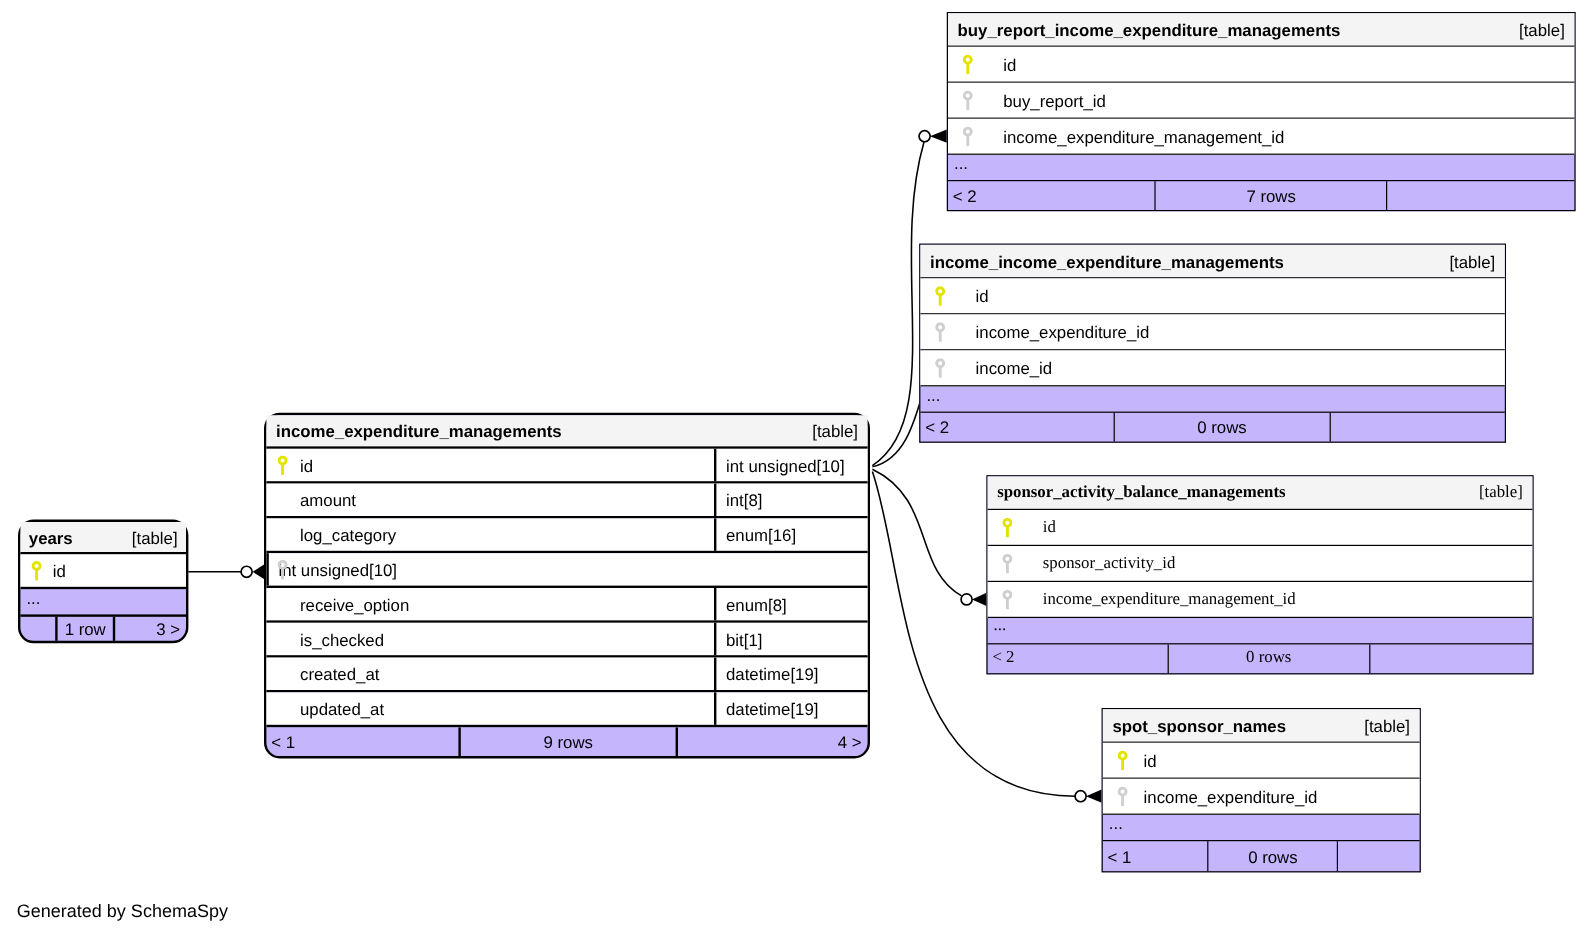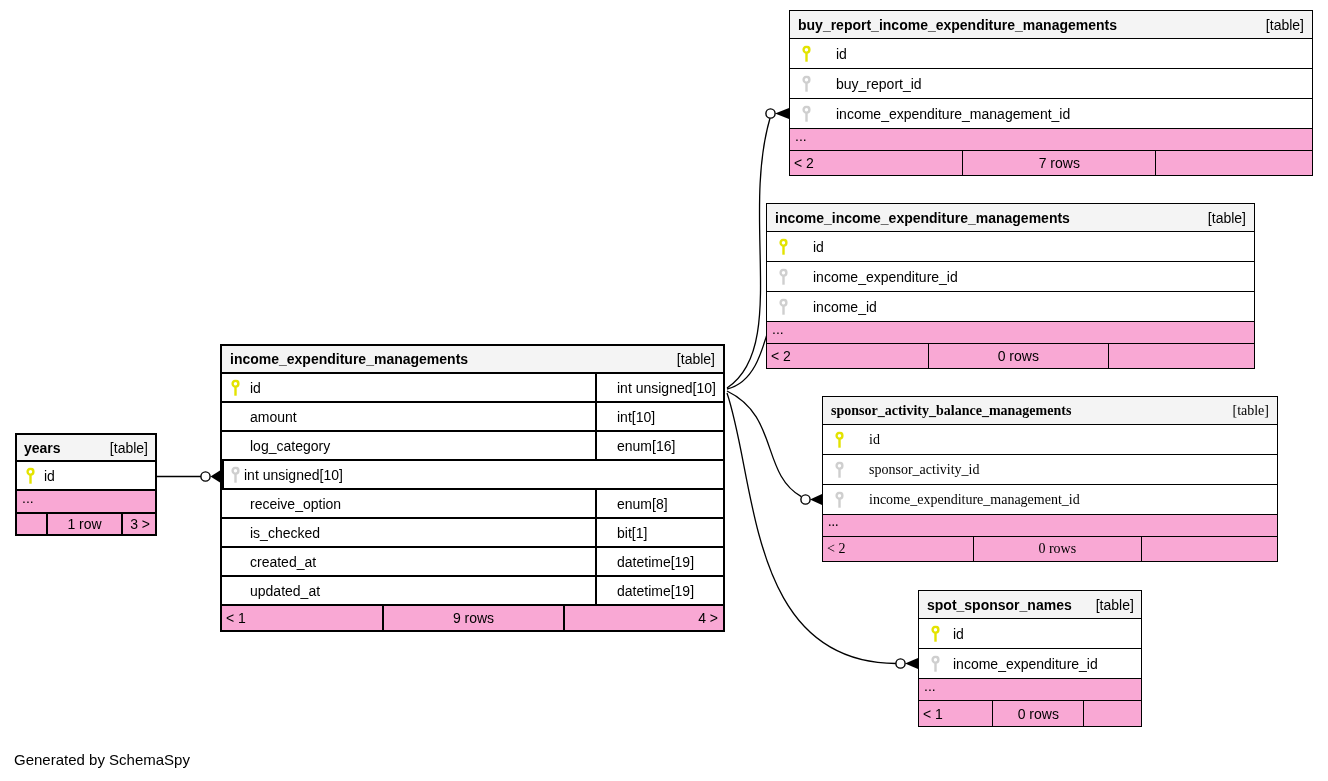--- a/index.html
+++ b/index.html
@@ -2,24 +2,24 @@
 <html><head>
 <meta charset="utf-8">
 <style>
   html,body{margin:0;padding:0;background:#ffffff;}
   #canvas{
     position:relative;width:1328px;height:781px;background:#ffffff;overflow:hidden;
     font-family:"Liberation Sans", sans-serif;color:#000;
   }
   svg.wires{position:absolute;left:0;top:0;z-index:1;}
   .table{
-    position:absolute;z-index:2;background:#f9a8d4;border:1px solid #000;box-sizing:border-box;
+    position:absolute;z-index:2;background:#c4b5fd;border:1px solid #000;box-sizing:border-box;
     font-size:14px;line-height:1;
   }
-  .table.thick{border-width:2px;}
+  .table.thick{border-width:2px;border-radius:13px;}
   .thead{
     background:#f4f4f4;border-bottom:1px solid #000;box-sizing:border-box;
     display:flex;justify-content:space-between;align-items:center;padding:0 8px;height:28px;
   }
   .thick .thead{border-bottom-width:2px;}
   .tname{font-weight:bold;}
   .ttag{font-weight:normal;margin-left:24px;}
   .trow{
     position:relative;border-bottom:1px solid #000;box-sizing:border-box;height:30px;
     display:flex;align-items:center;background:#fff;
@@ -29,21 +29,21 @@
   .pk{color:#e3e300;}
   .fk{color:#cfcfcf;}
   .cname{display:block;}
   .t-buy .cname,.t-inc .cname,.t-spa .cname{margin-left:46px;}
   .t-spot .cname{margin-left:34px;}
   .t-main .cname{margin-left:28px;flex:1;}
   .t-years .cname{margin-left:27px;}
   .t-main .key,.t-years .key{left:9px;}
   .ctype{
     width:128px;align-self:stretch;display:flex;align-items:center;
-    border-left:2px solid #000;padding-left:20px;box-sizing:border-box;
+    border-left:2px solid #000;padding-left:8px;box-sizing:border-box;
   }
   .tdots{
     border-bottom:1px solid #000;box-sizing:border-box;height:22px;
     padding-left:5px;display:flex;align-items:flex-start;line-height:14px;
   }
   .thick .tdots{border-bottom-width:2px;}
   .t-years .tdots{height:23px;}
   .tfoot{display:flex;box-sizing:border-box;height:24px;}
   .fcell{display:flex;align-items:center;box-sizing:border-box;overflow:hidden;}
   .f-left{padding-left:4px;}
@@ -52,21 +52,21 @@
   .f-center,.f-right{border-left:1px solid #000;}
   .thick .f-center,.thick .f-right{border-left-width:2px;}
   .t-buy .f-left,.t-inc .f-left,.t-spa .f-left{width:33%;}
   .t-buy .f-center,.t-inc .f-center,.t-spa .f-center{width:37%;}
   .t-buy .f-right,.t-inc .f-right,.t-spa .f-right{flex:1;}
   .t-spot .f-left{width:33%;}  .t-spot .f-center{width:41%;}  .t-spot .f-right{flex:1;}
   .t-spot .tfoot{height:25px;}
   .t-main .f-left{width:32%;} .t-main .f-center{width:36%;} .t-main .f-right{flex:1;}
   .t-main .tfoot{height:24px;}
   .t-years .thead{height:27px;padding:0 7px;}
-  .t-years .f-left{width:29px;} .t-years .f-center{width:75px;} .t-years .f-right{flex:1;}
+  .t-years .f-left{width:29px;} .t-years .f-center{width:48px;} .t-years .f-right{flex:1;}
   .t-years .tfoot{height:20px;}
   .generated-note{
     position:absolute;left:14px;top:751px;z-index:2;font-size:15px;
   }
 </style>
 </head>
 <body>
 
 <div id="canvas">
 
@@ -188,21 +188,21 @@
       <span class="cname">income_expenditure_management_id</span>
     </div>
     <div class="tdots">...</div>
     <div class="tfoot">
       <span class="fcell f-left">&lt; 2</span>
       <span class="fcell f-center">0 rows</span>
       <span class="fcell f-right"></span>
     </div>
   </div>
 
-  <div class="table t-spot" style="left:918px;top:590px;width:224px;">
+  <div class="table t-spot" style="left:918px;top:590px;width:266px;">
     <div class="thead">
       <span class="tname">spot_sponsor_names</span>
       <span class="ttag">[table]</span>
     </div>
     <div class="trow">
       <span class="key pk"><svg width="9" height="17" viewBox="0 0 9 17">
             <circle cx="4.5" cy="4.2" r="2.9" fill="none" stroke="currentColor" stroke-width="2.4"></circle>
             <rect x="3.3" y="7.2" width="2.4" height="9" fill="currentColor"></rect>
           </svg></span>
       <span class="cname">id</span>
@@ -230,21 +230,21 @@
     <div class="trow">
       <span class="key pk"><svg width="9" height="17" viewBox="0 0 9 17">
             <circle cx="4.5" cy="4.2" r="2.9" fill="none" stroke="currentColor" stroke-width="2.4"></circle>
             <rect x="3.3" y="7.2" width="2.4" height="9" fill="currentColor"></rect>
           </svg></span>
       <span class="cname">id</span>
       <span class="ctype">int unsigned[10]</span>
     </div>
     <div class="trow">
       <span class="cname">amount</span>
-      <span class="ctype">int[10]</span>
+      <span class="ctype">int[8]</span>
     </div>
     <div class="trow">
       <span class="cname">log_category</span>
       <span class="ctype">enum[16]</span>
     </div>
     <div class="trow">
       <span class="key fk"><svg width="9" height="17" viewBox="0 0 9 17">
             <circle cx="4.5" cy="4.2" r="2.9" fill="none" stroke="currentColor" stroke-width="2.4"></circle>
             <rect x="3.3" y="7.2" width="2.4" height="9" fill="currentColor"></rect>
           </svg></span>

